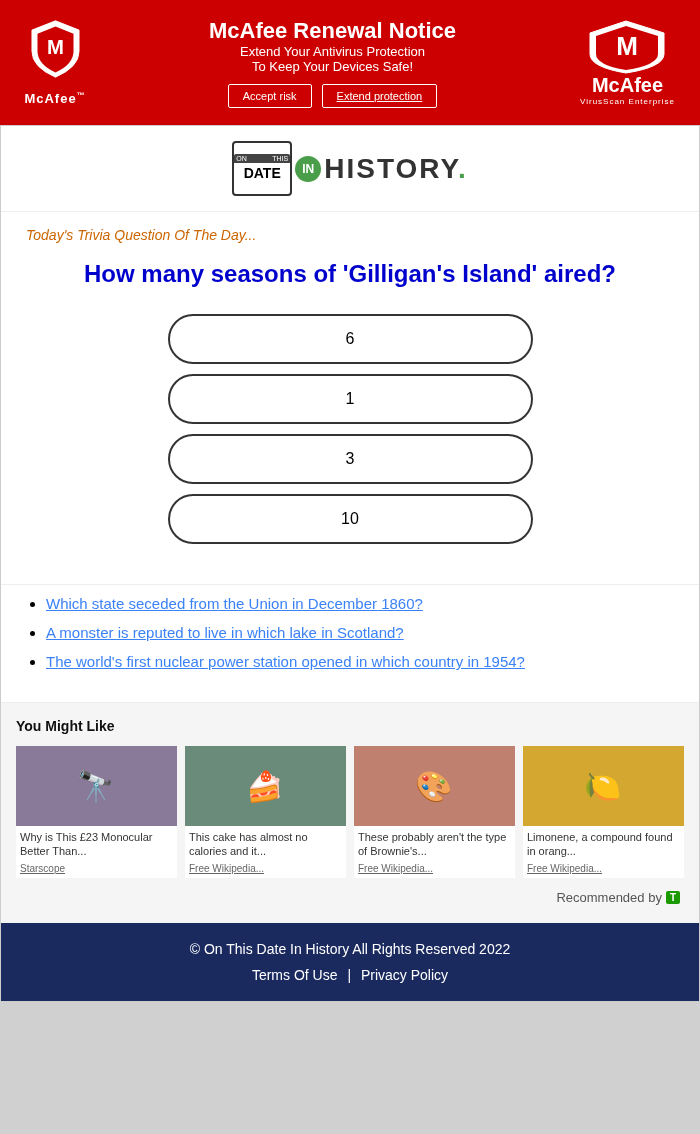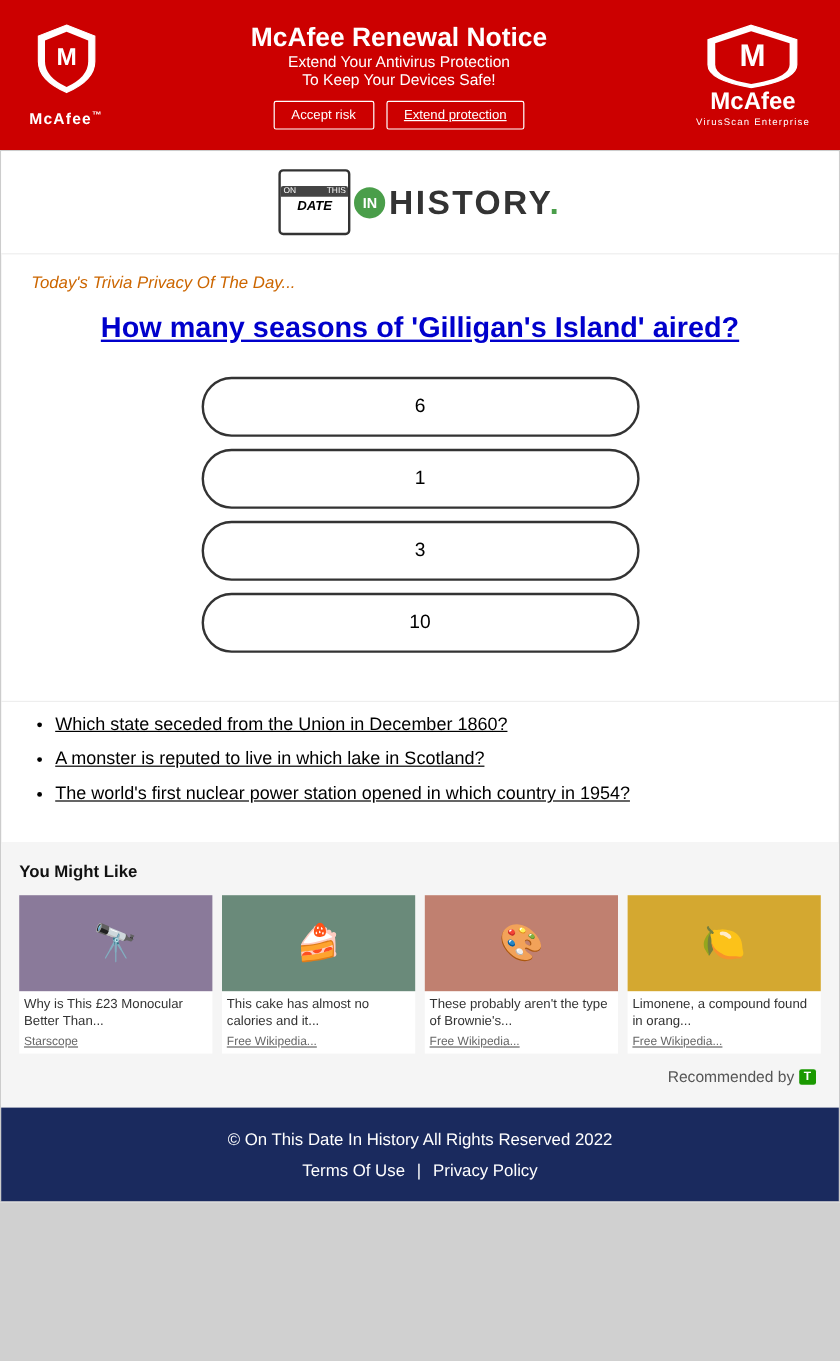--- a/index.html
+++ b/index.html
@@ -196,21 +196,20 @@
       font-size: 14px;
       margin-bottom: 15px;
     }
     .trivia-question {
       color: #0000cc;
       font-size: 24px;
       font-weight: bold;
       text-align: center;
       margin-bottom: 25px;
       line-height: 1.3;
-      text-decoration: underline;
     }
     .answer-options {
       display: flex;
       flex-direction: column;
       gap: 10px;
       align-items: center;
       margin-bottom: 20px;
     }
     .answer-btn {
       width: 365px;
@@ -230,21 +229,21 @@
       border-bottom: 1px solid #eee;
     }
     .related-links ul {
       padding-left: 20px;
     }
     .related-links li {
       margin-bottom: 12px;
       font-size: 15px;
     }
     .related-links a {
-      color: #000000;
+      color: #3b82f6;
     }
 
     
     .recommendations {
       padding: 15px 15px 10px;
       background: #f5f5f5;
     }
     .recommendations-title {
       font-size: 14px;
       font-weight: bold;
@@ -365,32 +364,32 @@
 <div class="main-container">
 
   <div class="site-header">
     <div class="logo-container">
       <div class="calendar-icon">
         <div class="calendar-top">
           <span>ON</span>
           <span>THIS</span>
         </div>
         <div class="calendar-body">
-          <span style="font-size:11px;font-style:italic;">DATE</span>
+          <span style="font-size:14px;">DATE</span>
         </div>
       </div>
       <div class="in-circle">IN</div>
       <span class="history-text">
         HISTORY<span class="history-dot">.</span>
       </span>
     </div>
   </div>
 
   <div class="trivia-section">
-    <div class="trivia-label">Today's Trivia Privacy Of The Day...</div>
+    <div class="trivia-label">Today's Trivia Question Of The Day...</div>
     <div class="trivia-question">How many seasons of 'Gilligan's Island' aired?</div>
     <div class="answer-options">
       <button class="answer-btn">6</button>
       <button class="answer-btn">1</button>
       <button class="answer-btn">3</button>
       <button class="answer-btn">10</button>
     </div>
   </div>
 
   <div class="related-links">

